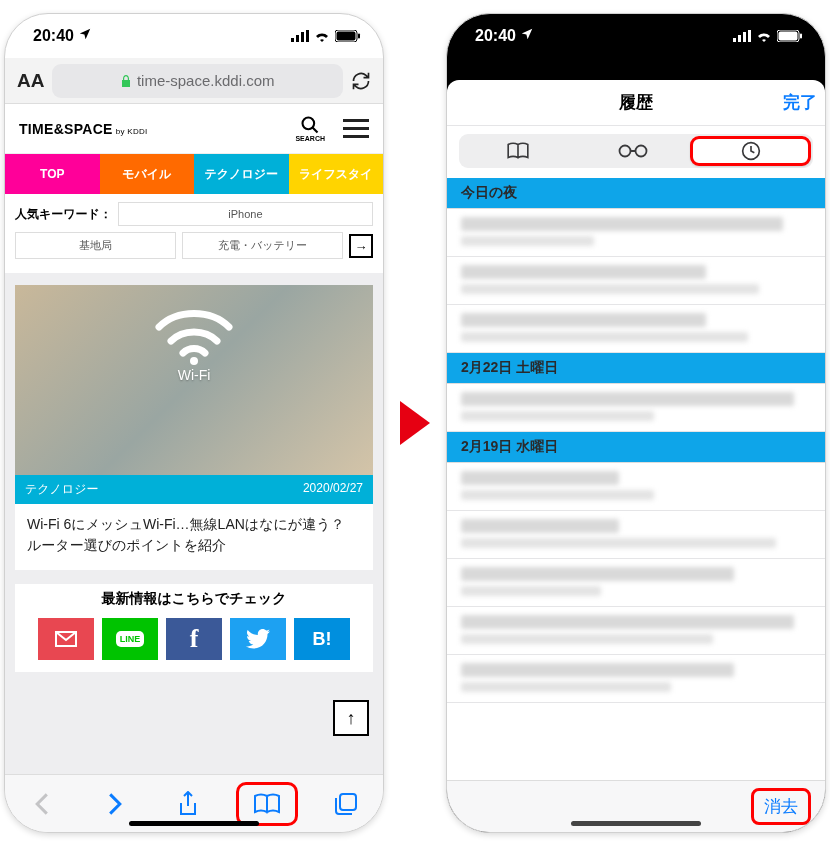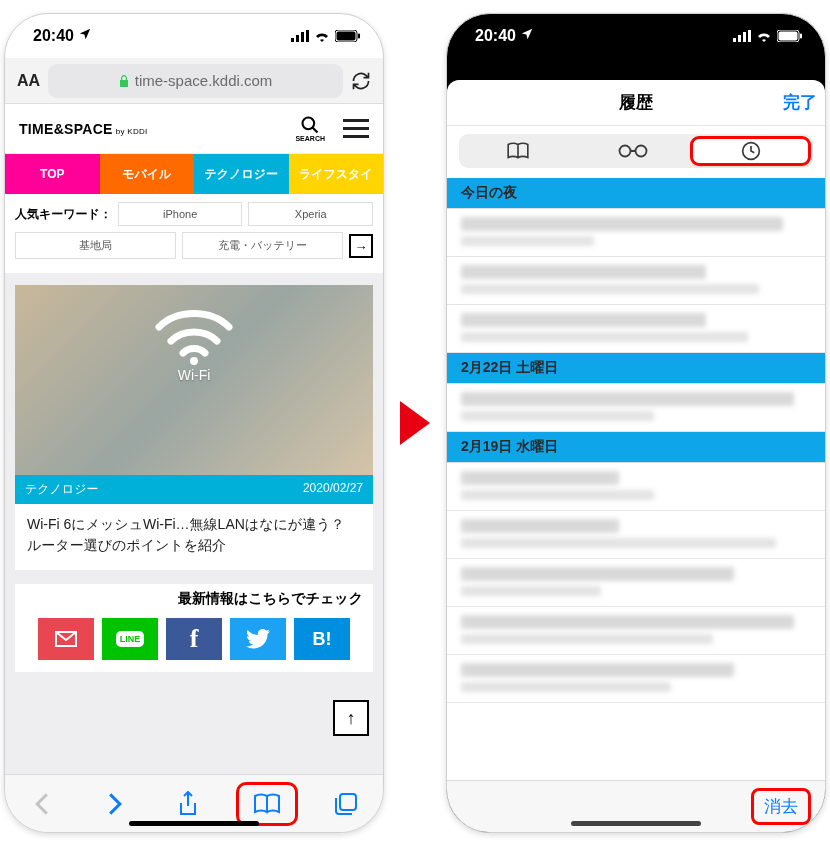--- a/index.html
+++ b/index.html
@@ -7,21 +7,21 @@
 .phone { width: 380px; height: 820px; border-radius: 44px; background: #fff; border: 1px solid #d0d0d0; box-shadow: 0 2px 6px rgba(0,0,0,.15); overflow: hidden; position: relative; display: flex; flex-direction: column; }
 .phone.right { background: #000; }
 .status-bar { height: 44px; display: flex; align-items: center; justify-content: space-between; padding: 0 22px 0 28px; font-size: 16px; font-weight: 600; }
 .phone.right .status-bar { color: #fff; }
 .status-left { display: flex; align-items: flex-start; gap: 4px; }
 .status-right { display: flex; align-items: center; gap: 5px; }
 .notch { position: absolute; top: 0; left: 50%; transform: translateX(-50%); width: 170px; height: 28px; background: #fff; border-radius: 0 0 16px 16px; z-index: 5; }
 .phone.right .notch { background: #000; }
 .url-bar { height: 46px; background: #f3f3f3; display: flex; align-items: center; padding: 0 12px; gap: 8px; border-bottom: 1px solid #ddd; }
 .url-field { flex: 1; background: #e7e7e9; border-radius: 9px; height: 34px; display: flex; align-items: center; justify-content: center; gap: 6px; font-size: 15px; color: #6b6b6e; }
-.aa { font-size: 16px; font-weight: 600; color: #222; }
+.aa { font-size: 19px; font-weight: 600; color: #222; }
 .reload { font-size: 18px; color: #222; }
 .site-header { height: 50px; display: flex; align-items: center; justify-content: space-between; padding: 0 14px; border-bottom: 1px solid #eee; }
 .logo { font-size: 14px; font-weight: 900; letter-spacing: .3px; }
 .logo small { font-size: 8px; font-weight: 400; margin-left: 3px; }
 .site-header-right { display: flex; align-items: center; gap: 18px; }
 .search-btn { display: flex; flex-direction: column; align-items: center; font-size: 7px; font-weight: 700; }
 .hamburger { display: flex; flex-direction: column; gap: 5px; }
 .hamburger span { width: 26px; height: 3px; background: #222; }
 .tabs { display: flex; height: 40px; font-size: 12px; color: #fff; font-weight: 600; }
 .tab { flex: 1; display: flex; align-items: center; justify-content: center; white-space: nowrap; padding: 16px 4px; }
@@ -30,21 +30,21 @@
 .kw-label { font-weight: 700; }
 .chip { border: 1px solid #ddd; padding: 5px 10px; font-size: 11px; color: #555; background: #fff; }
 .kw-arrow { width: 24px; height: 24px; border: 2px solid #000; display: flex; align-items: center; justify-content: center; font-size: 13px; font-weight: 900; }
 .gray-bg { background: #eeeef0; flex: 1; overflow: hidden; padding: 12px 10px 0; }
 .card { background: #fff; margin-bottom: 14px; }
 .card-img { height: 190px; background: linear-gradient(135deg, #c9b89a 0%, #9aa6a2 50%, #d4c4a8 100%); position: relative; display: flex; align-items: center; justify-content: center; }
 .wifi-big { position: absolute; top: 18px; left: 50%; transform: translateX(-50%); text-align: center; color: #fff; }
 .wifi-big .label { font-size: 14px; font-weight: 400; text-shadow: 0 1px 2px rgba(0,0,0,.3); margin-top: -4px; }
 .card-meta { background: #00b0d8; color: #fff; display: flex; justify-content: space-between; padding: 6px 10px; font-size: 12px; }
 .card-title { padding: 10px 12px 14px; font-size: 14px; line-height: 1.5; color: #222; }
-.check-section { text-align: right; padding: 6px 10px 12px; background: #fff; }
+.check-section { text-align: center; padding: 6px 10px 12px; background: #fff; }
 .check-title { font-size: 14px; font-weight: 700; margin-bottom: 10px; }
 .social-row { display: flex; gap: 8px; justify-content: center; }
 .social { width: 56px; height: 42px; display: flex; align-items: center; justify-content: center; color: #fff; }
 .scroll-top { position: absolute; right: 14px; bottom: 96px; width: 36px; height: 36px; border: 2px solid #000; background: #fff; display: flex; align-items: center; justify-content: center; font-size: 18px; font-weight: 900; }
 .bottom-bar { height: 58px; background: #f7f7f8; border-top: 1px solid #ddd; display: flex; align-items: center; justify-content: space-around; }
 .bb-btn { color: #0a7cff; display: flex; align-items: center; justify-content: center; width: 50px; height: 40px; }
 .bb-btn.disabled { color: #c4c4c6; }
 .highlight-red { border: 3.5px solid #f00; border-radius: 10px; }
 .home-ind { position: absolute; bottom: 6px; left: 50%; transform: translateX(-50%); width: 130px; height: 5px; background: #000; border-radius: 3px; }
 .phone.right .home-ind { background: #444; }
@@ -135,21 +135,20 @@
       <div class="tab" style="background: rgb(255, 0, 153);">TOP</div>
       <div class="tab" style="background: rgb(255, 106, 0);">モバイル</div>
       <div class="tab" style="background: rgb(0, 176, 216);">テクノロジー</div>
       <div class="tab" style="background: rgb(255, 212, 0); color: rgb(255, 255, 255);">ライフスタイ</div>
     </div>
 
   <div class="keywords">
     <div class="kw-row">
       <span class="kw-label">人気キーワード：</span>
       <span class="chip" style="flex:1;text-align:center">iPhone</span>
-      <span class="chip" style="flex:1;text-align:center">Xperia</span>
     </div>
     <div class="kw-row">
       <span class="chip" style="flex:1;text-align:center">基地局</span>
       <span class="chip" style="flex:1;text-align:center">充電・バッテリー</span>
       <span class="kw-arrow">→</span>
     </div>
   </div>
 
   <div class="gray-bg">
     <div class="card">

